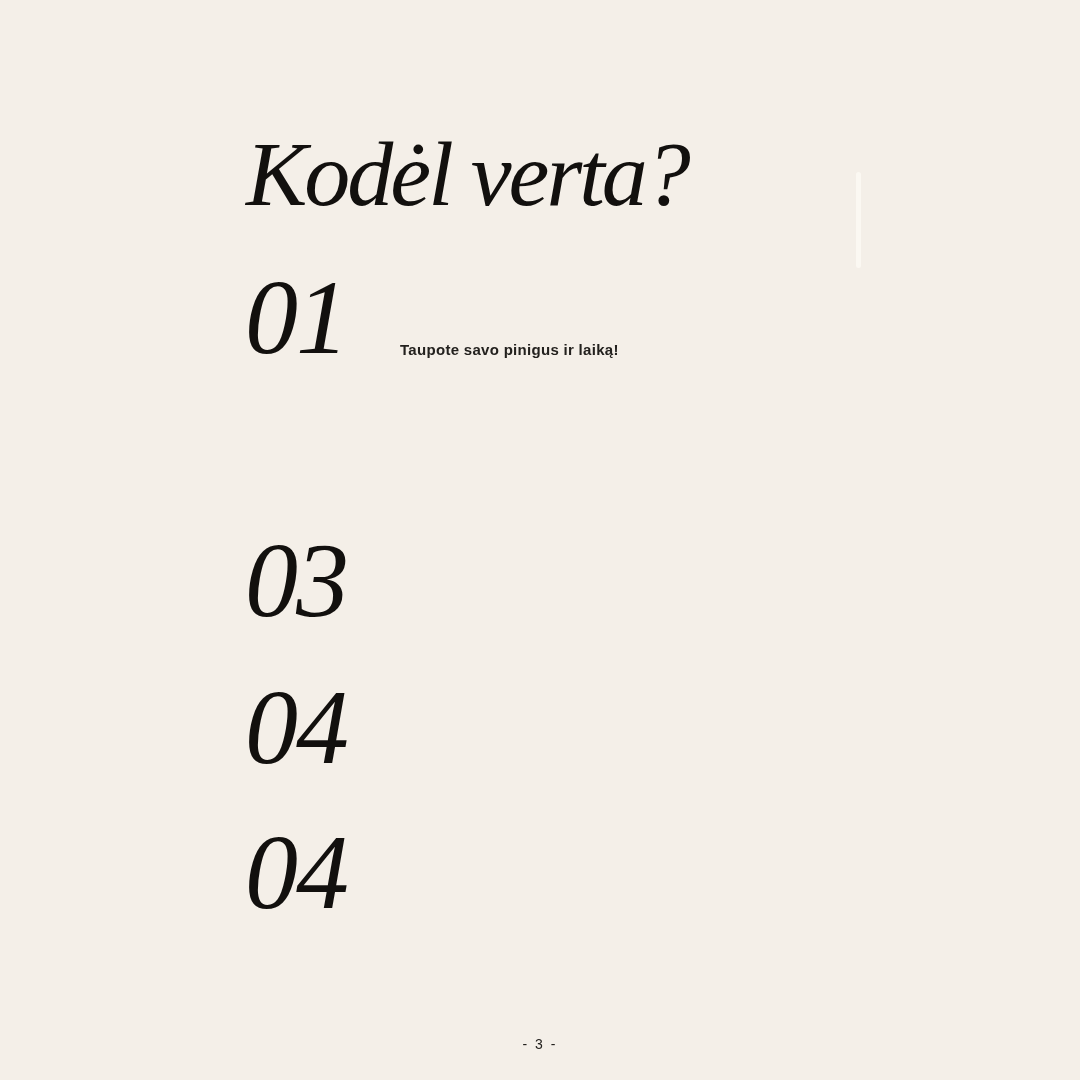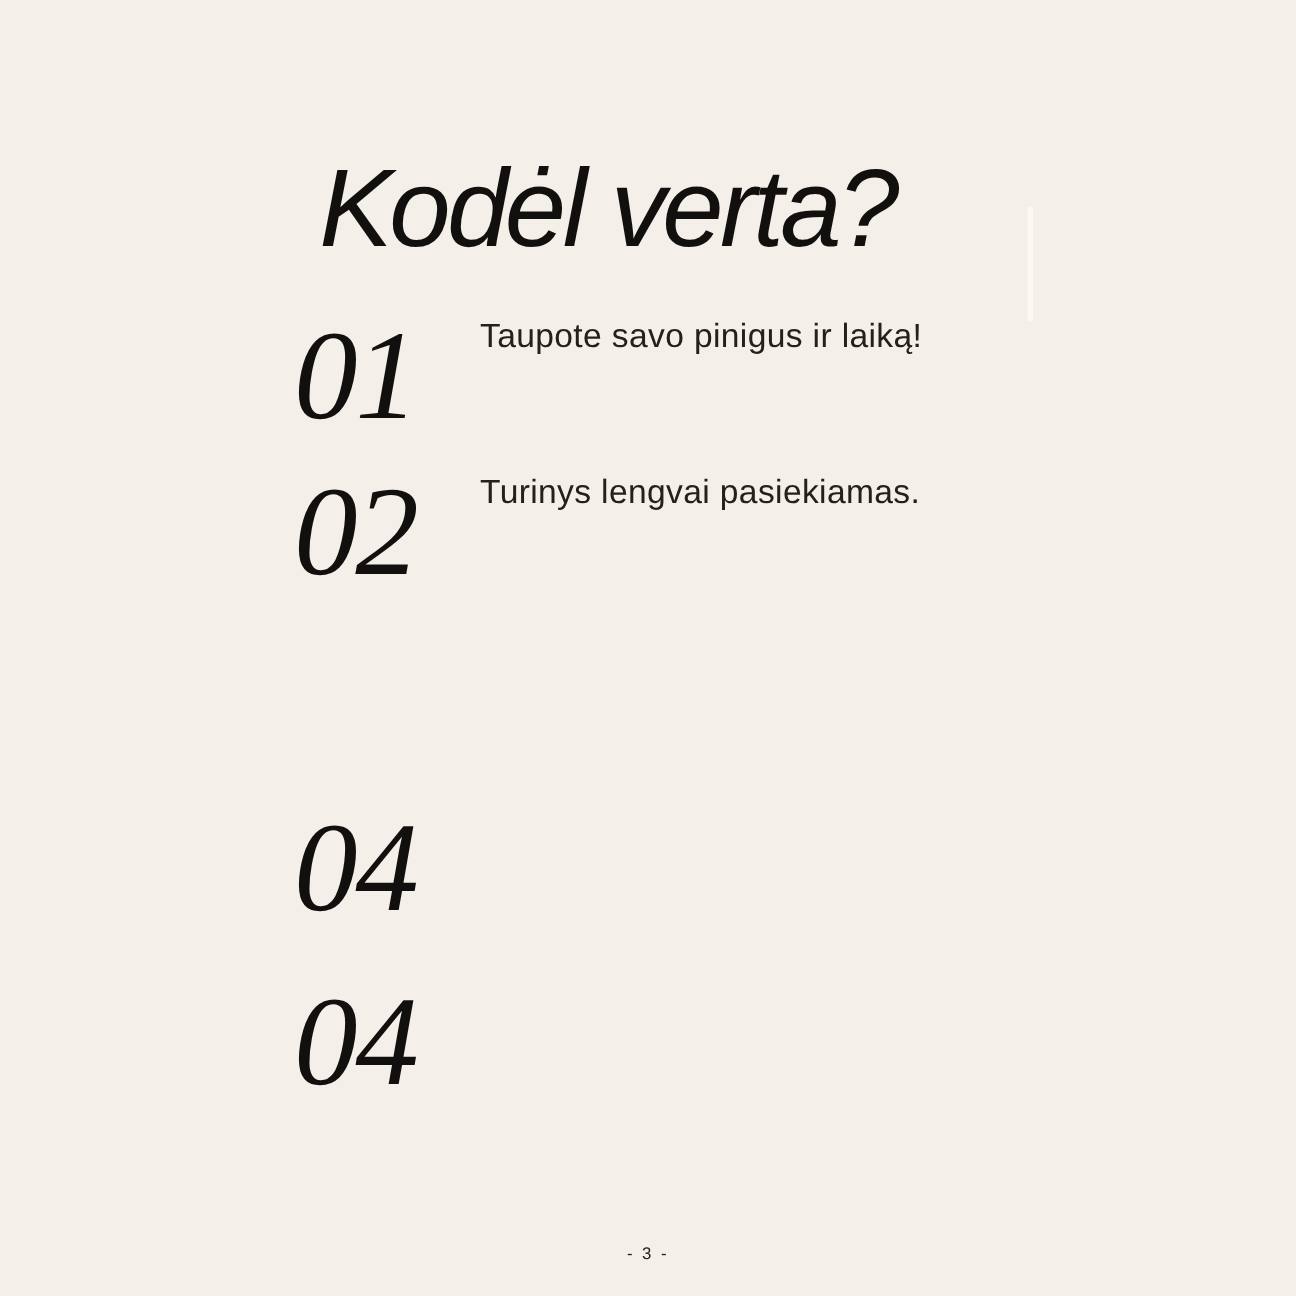--- a/index.html
+++ b/index.html
@@ -18,58 +18,57 @@
   }
   .canvas {
     position: relative;
     width: 1080px;
     height: 1080px;
   }
   .page-title {
     position: absolute;
     left: 246px;
     top: 126px;
-    font-family: Liberation Sans, sans-serif;
+    font-family: Liberation Serif, serif;
     font-style: italic;
     font-weight: 500;
     font-size: 92px;
     letter-spacing: -3px;
     line-height: 1.05;
     color: var(--ink);
     white-space: nowrap;
-    margin-left: 20px;
   }
   .benefit-row {
     position: absolute;
     left: 245px;
     display: flex;
-    align-items: flex-start;
+    align-items: flex-end;
     width: 680px;
     height: 100px;
   }
   .row-1 { top: 265px; }
   .row-2 { top: 395px; }
   .row-3 { top: 528px; }
   .row-4 { top: 675px; gap: 20px; }
   .row-5 { top: 820px; }
   .benefit-number {
     flex: 0 0 155px;
     font-family: "Liberation Serif", "DejaVu Serif", serif;
     font-style: italic;
     font-weight: 500;
     font-size: 106px;
     line-height: 0.9;
     letter-spacing: -2px;
     color: var(--ink);
   }
   .benefit-text {
-    font-size: 28px;
+    font-size: 15px;
     line-height: 30px;
     letter-spacing: 0.3px;
-    font-weight: 400;
+    font-weight: 700;
     color: var(--body-ink);
   }
   .row-3 .benefit-text { max-width: 445px; }
   .row-4 .benefit-text { max-width: 430px; }
   .row-5 .benefit-text { max-width: 510px; }
   .page-number {
     position: absolute;
     left: 0;
     right: 0;
     bottom: 28px;
@@ -95,26 +94,23 @@
 
   <h1 class="page-title">Kodėl verta?</h1>
 
   <div class="deco-bar"></div>
 
   <div class="benefit-row row-1">
     <div class="benefit-number">01</div>
     <div class="benefit-text">Taupote savo pinigus ir laiką!</div>
   </div>
 
-  <div class="benefit-row row-2">
-    <div class="benefit-number">02</div>
-    <div class="benefit-text">Turinys lengvai pasiekiamas.</div>
-  </div>
 
   <div class="benefit-row row-3">
+    <div class="benefit-number">03</div>
   </div>
 
   <div class="benefit-row row-4">
     <div class="benefit-number">04</div>
   </div>
 
   <div class="benefit-row row-5">
     <div class="benefit-number">04</div>
   </div>
 

